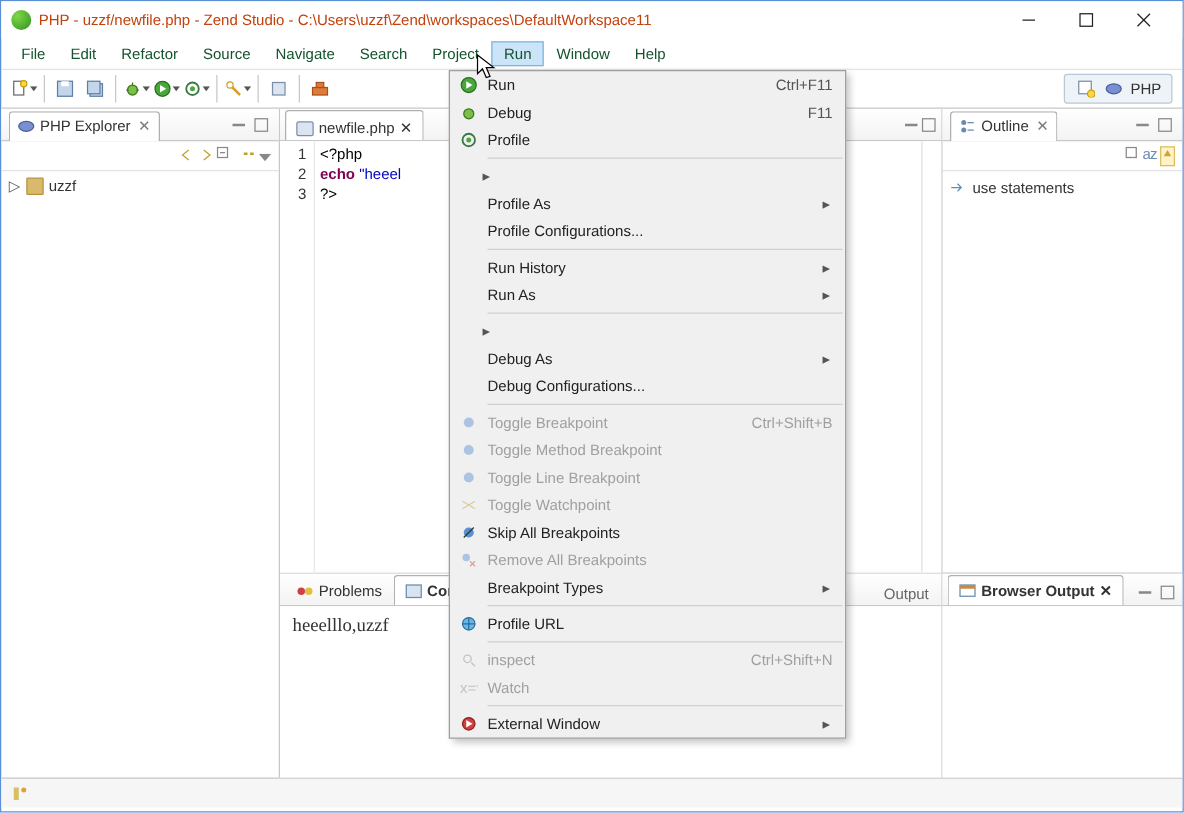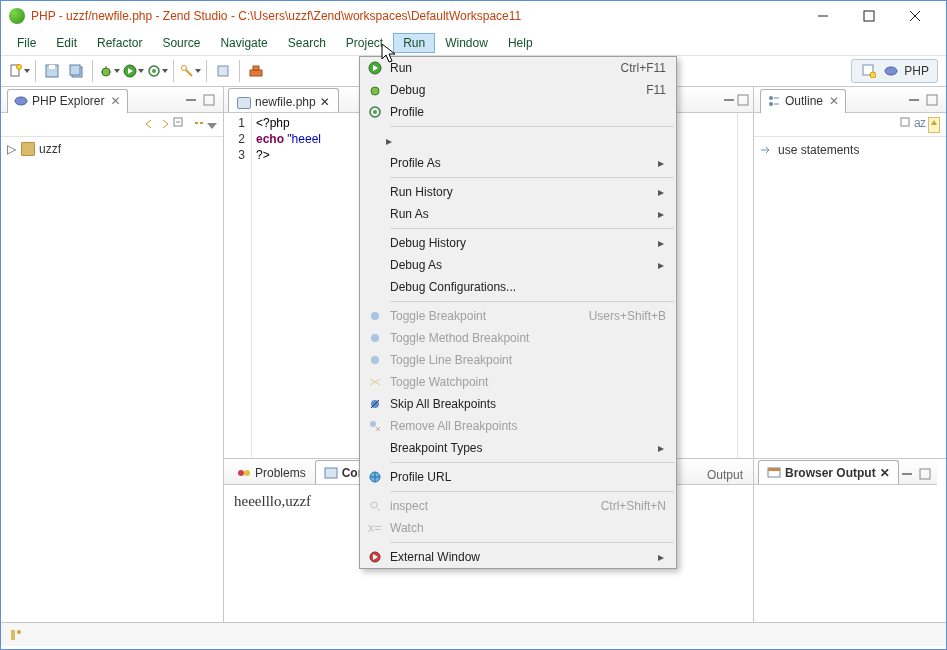--- a/index.html
+++ b/index.html
@@ -48,21 +48,21 @@
 .t-str{color:#0000c0}
 .ov-ruler{width:16px;border-left:1px solid #e0e0e0;background:#fff}
 .bottom-tabs{height:164px;border-top:1px solid #c8c8c8;display:flex;flex-direction:column}
 .btabs-hdr{height:26px;border-bottom:1px solid #c8c8c8;display:flex;align-items:flex-end;padding-left:4px;background:linear-gradient(#fff,#f3f3f3)}
 .btab{display:flex;align-items:center;gap:4px;padding:3px 8px;height:24px;color:#333;border:1px solid transparent;border-bottom:none}
 .btab.active{background:#fff;border:1px solid #b0b0b0;border-bottom:none;border-radius:3px 3px 0 0;font-weight:bold}
 .console-body{flex:1;padding:8px 10px;font-family:"Times New Roman",serif;font-size:15px;background:#fff}
 .rightcol{width:192px;display:flex;flex-direction:column}
 .outline-body{flex:1;padding:4px 6px}
 .outline-row{display:flex;align-items:center;gap:4px;padding:2px 0}
-.rgt-bottom{height:164px;border-top:1px solid #c8c8c8;display:flex;flex-direction:row}
+.rgt-bottom{height:164px;border-top:1px solid #c8c8c8;display:flex;flex-direction:column}
 .statusbar{height:24px;border-top:1px solid #c8c8c8;display:flex;align-items:center;padding:0 8px;background:#f6f6f6}
 .dropdown{position:absolute;left:358px;top:55px;width:318px;background:#f0f0f0;border:1px solid #9f9f9f;box-shadow:3px 3px 6px rgba(0,0,0,0.25);z-index:100}
 .dropdown .grp-sep{height:1px;background:#d0d0d0;margin:3px 2px 3px 30px}
 .dd-row{height:22px;display:flex;align-items:center;padding:0 10px 0 4px}
 .dd-row .dicon{width:22px;display:flex;align-items:center;justify-content:center}
 .dd-row .dlbl{flex:1;padding-left:4px;color:#222}
 .dd-row .daccel{color:#555}
 .dd-row .dsub{width:8px;color:#555}
 .dd-row.disabled .dlbl,.dd-row.disabled .daccel{color:#a0a0a0}
 .dd-row.disabled .dicon{opacity:.45}
@@ -421,55 +421,58 @@
   <div class="grp-sep"></div>
   <div class="dd-row">
       <span class="dicon"></span>
       <span class="dsub">▸</span>
     </div>
   <div class="dd-row">
       <span class="dicon"></span>
       <span class="dlbl">Profile As</span>
       <span class="dsub">▸</span>
     </div>
+  <div class="dd-row">
+      <span class="dicon"></span>
+      <span class="dlbl">Profile Configurations...</span>
+    </div>
   <div class="grp-sep"></div>
   <div class="dd-row">
       <span class="dicon"></span>
       <span class="dlbl">Run History</span>
       <span class="dsub">▸</span>
     </div>
   <div class="dd-row">
       <span class="dicon"></span>
       <span class="dlbl">Run As</span>
       <span class="dsub">▸</span>
     </div>
   <div class="grp-sep"></div>
   <div class="dd-row">
       <span class="dicon"></span>
-      <span class="dlbl">Debug History</span>
       <span class="dsub">▸</span>
     </div>
   <div class="dd-row">
       <span class="dicon"></span>
       <span class="dlbl">Debug As</span>
       <span class="dsub">▸</span>
     </div>
   <div class="dd-row">
       <span class="dicon"></span>
       <span class="dlbl">Debug Configurations...</span>
     </div>
   <div class="grp-sep"></div>
   <div class="dd-row disabled">
       <span class="dicon">
         <svg width="12" height="12">
           <circle cx="6" cy="6" r="4" fill="#5a8fd0"></circle>
         </svg>
       </span>
       <span class="dlbl">Toggle Breakpoint</span>
-      <span class="daccel">Users+Shift+B</span>
+      <span class="daccel">Ctrl+Shift+B</span>
     </div>
   <div class="dd-row disabled">
       <span class="dicon">
         <svg width="12" height="12">
           <circle cx="6" cy="6" r="4" fill="#5a8fd0"></circle>
         </svg>
       </span>
       <span class="dlbl">Toggle Method Breakpoint</span>
     </div>
   <div class="dd-row disabled">

